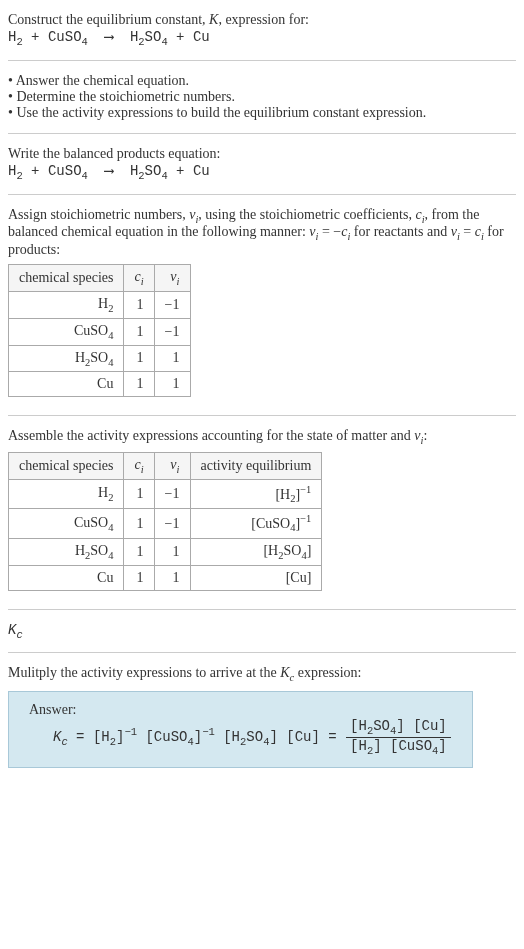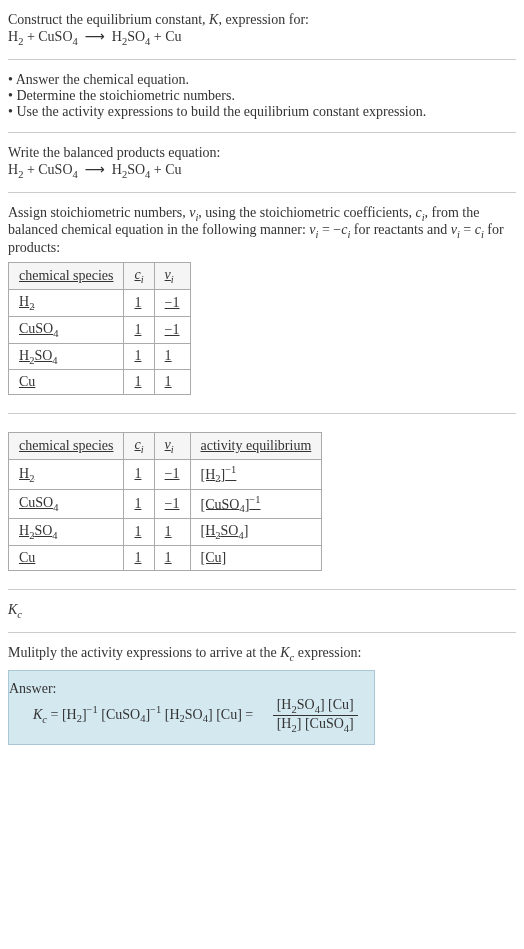--- a/index.html
+++ b/index.html
@@ -26,42 +26,41 @@
     .italic {
       font-style: italic;
     }
     table {
       border-collapse: collapse;
       margin: 6px 0;
     }
     th, td {
       border: 1px solid #aaa;
       padding: 4px 10px;
-      text-align: left;
+      text-align: right;
       font-weight: normal;
-      text-decoration: underline;
     }
     th {
       background: #f5f5f5;
     }
     .answer-box {
       background: #d4e8f0;
       border: 1px solid #a8c8d8;
-      padding: 10px 0;
+      padding: 10px 20px;
       margin: 8px 0;
       display: inline-block;
     }
     .formula {
-      font-family: Liberation Serif, serif;
+      font-family: Liberation Mono, monospace;
     }
     .frac {
       display: inline-block;
       text-align: center;
       vertical-align: middle;
-      margin: 0 16px;
+      margin: 0 1px;
     }
     .frac .num {
       display: block;
       border-bottom: 1px solid #333;
       padding: 0 4px;
     }
     .frac .den {
       display: block;
       padding: 0 4px;
       text-align: right;
@@ -128,20 +127,21 @@
       <td>1</td>
       <td>1</td>
     </tr>
   </tbody>
     </table>
 </div>
 
 <hr>
 
 <div class="section">
+  <div>Assemble the activity expressions accounting for the state of matter and <span class="italic">ν<span class="sub">i</span></span>:</div>
   <table>
     <tbody>
         <tr>
       <th>chemical species</th>
       <th><span class="italic">c<span class="sub">i</span></span></th>
       <th><span class="italic">ν<span class="sub">i</span></span></th>
       <th>activity equilibrium</th>
     </tr>
     <tr>
       <td>H<span class="sub">2</span></td>

